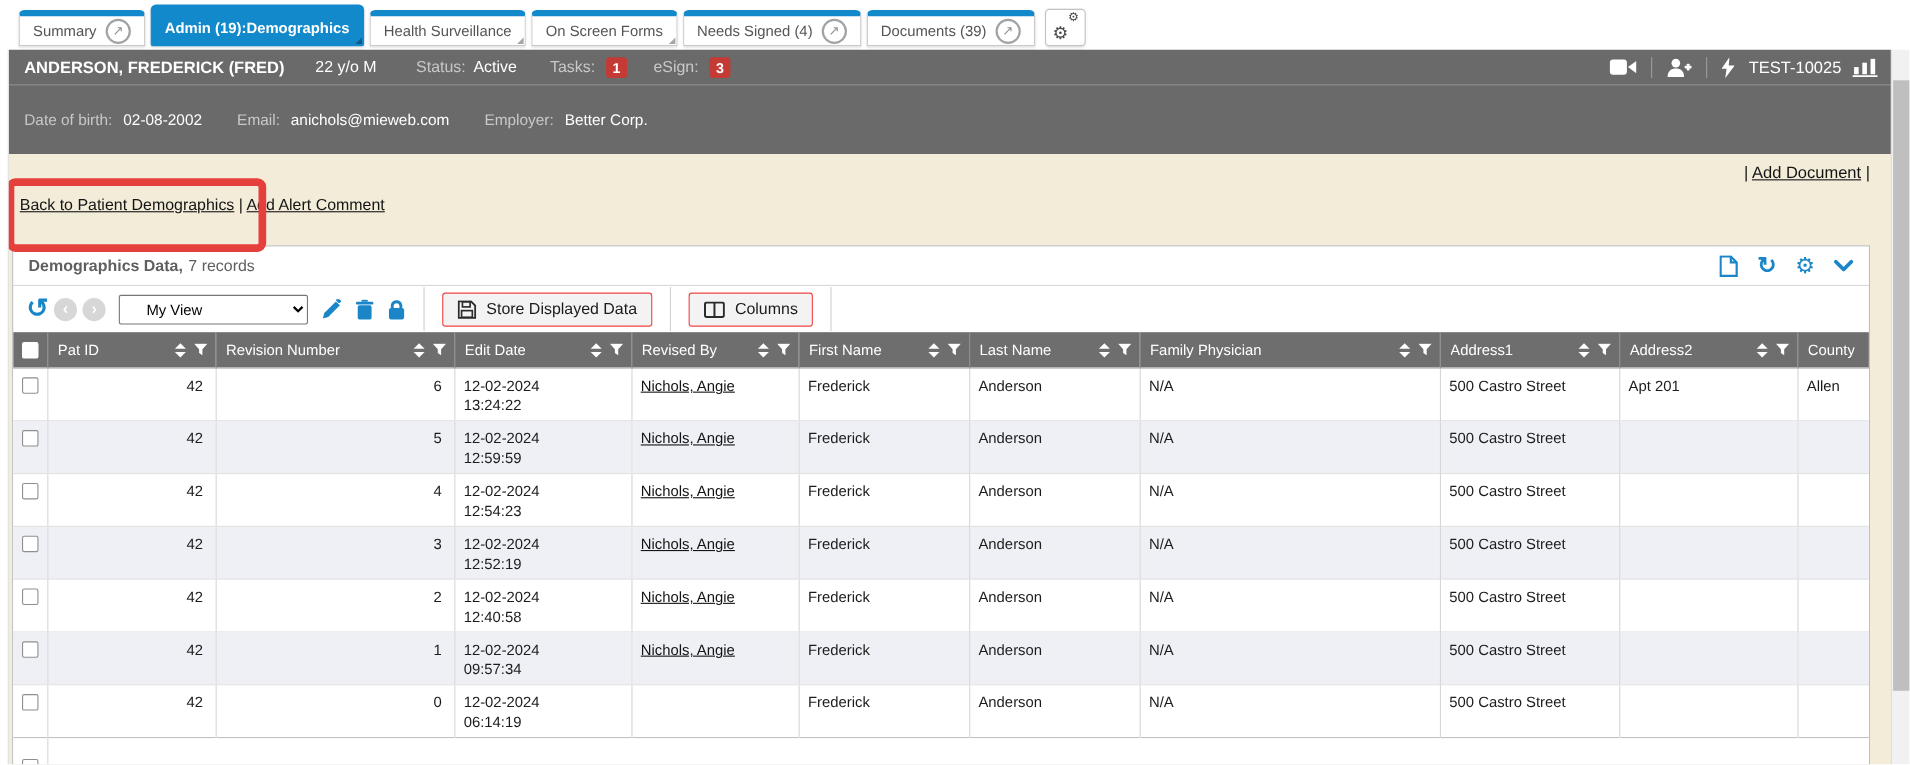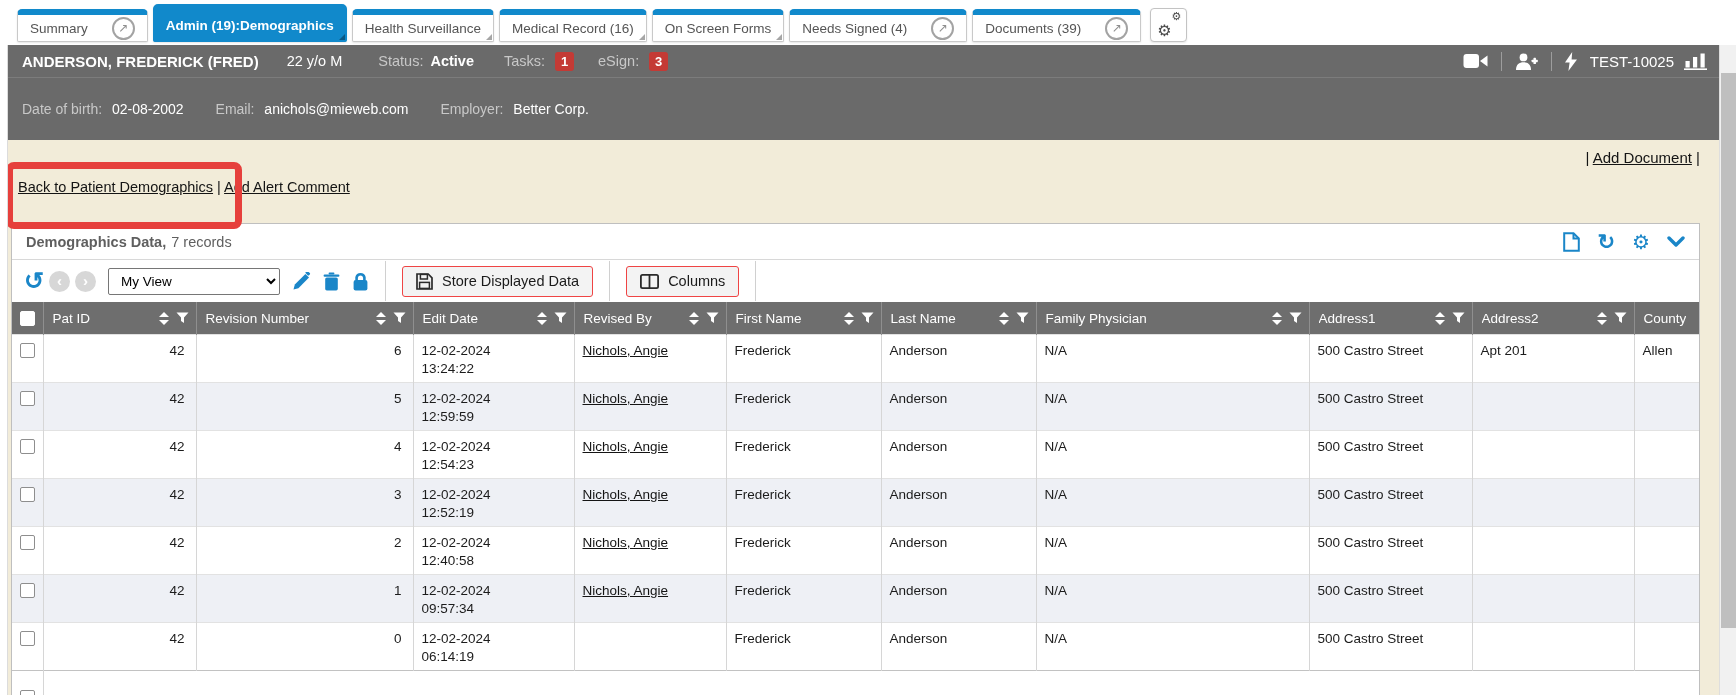--- a/index.html
+++ b/index.html
@@ -3,40 +3,40 @@
 <meta charset="utf-8">
 <style>
   * { margin:0; padding:0; box-sizing:border-box; }
   body { font-family:"Liberation Sans", sans-serif; background:#fff; overflow:hidden; }
   .page { position:relative; width:1736px; height:695px; background:#fff; }
   .gutter { position:absolute; left:0; top:0; width:8px; height:100%; background:#fff; border-right:1px solid #dcdcdc; z-index:1; }
 
   
   .tabbar { position:relative; height:45px; background:#fff; display:flex; align-items:flex-end; padding:0 0 3px 17px; z-index:2; }
   .tabs { display:flex; align-items:flex-end; gap:5px; }
-  .tab { position:relative; display:flex; align-items:center; gap:24px; height:33px; padding:0 12px;
+  .tab { position:relative; display:flex; align-items:center; gap:8px; height:33px; padding:0 12px;
          background:#fff; border:1px solid #c9c9c9; border-top:6px solid #1189cb; border-radius:5px 5px 2px 2px;
          color:#555; font-size:13.5px; cursor:pointer; box-shadow:0 1px 2px rgba(0,0,0,0.10); white-space:nowrap; }
   .tab.active { background:#1189cb; border-color:#1189cb; color:#fff; font-weight:bold; height:38px; }
   .tab .extc { width:23px; height:23px; border:2px solid #a3a3a3; border-radius:50%; color:#8f8f8f;
                display:flex; align-items:center; justify-content:center; font-size:12px; background:#fff; }
   .tab .fold { position:absolute; right:1px; bottom:1px; width:0; height:0;
                border-left:6px solid transparent; border-bottom:6px solid rgba(0,0,0,0.35); }
   .gear-btn { position:relative; width:37px; height:34px; margin-left:9px; background:#fff; border:1px solid #c3c3c3;
               border-radius:4px; cursor:pointer; box-shadow:0 1px 2px rgba(0,0,0,0.10); }
   .gear-btn .g1 { position:absolute; left:6px; bottom:2px; font-size:16px; color:#4c4c4c; line-height:1; }
   .gear-btn .g2 { position:absolute; right:5px; top:2px; font-size:11px; color:#4c4c4c; line-height:1; }
 
   
   .pbar { margin-left:8px; width:1711px; height:32px; background:#6a6a6a; display:flex; align-items:center;
           padding:0 12px 0 14px; color:#fff; font-size:14.5px; }
   .pname { font-weight:bold; font-size:15px; }
   .page-sex { margin-left:28px; }
   .plbl { color:#c8c8c8; }
-  .ml36 { margin-left:36px; } .ml30 { margin-left:30px; } .ml24 { margin-left:24px; } .ml7 { margin-left:7px; font-weight:bold; }
+  .ml36 { margin-left:36px; } .ml30 { margin-left:30px; } .ml24 { margin-left:24px; } .ml7 { margin-left:7px; font-weight:normal; }
   .badge { min-width:19px; height:19px; background:#c43a35; color:#fff; font-weight:bold; font-size:13px;
            display:inline-flex; align-items:center; justify-content:center; border-radius:3px; padding:0 4px; margin-left:10px; }
   .pright { margin-left:auto; display:flex; align-items:center; }
   .vsep { width:1px; height:19px; background:#9d9d9d; margin:0 13px; }
   .pid { margin-left:13px; font-size:15px; }
   .chartic { margin-left:10px; display:flex; }
   .pright .ic { display:flex; align-items:center; cursor:pointer; }
 
   .ibar { margin-left:8px; width:1711px; height:63px; background:#6a6a6a; border-top:1px solid #7c7c7c;
           padding:19px 14px 0; font-size:14px; color:#fff; }
@@ -61,21 +61,21 @@
   .precords { margin-left:5px; }
   .picons { margin-left:auto; display:flex; align-items:center; gap:17px; }
   .picons .ic { display:flex; cursor:pointer; }
   .bluegear { font-size:20px; color:#1a86c8; line-height:1; }
 
   .toolbar { display:flex; align-items:center; height:42px; padding-left:12px; }
   .undo { color:#1a86c8; font-size:24px; font-weight:bold; line-height:1; cursor:pointer; }
   .navc { width:21px; height:21px; border-radius:50%; background:#d7d7d7; color:#fff; display:flex; align-items:center;
           justify-content:center; font-size:15px; font-weight:bold; margin-left:5px; padding-bottom:2px; }
   .viewsel { margin-left:12px; width:172px; height:27px; font-size:13.5px; border:1px solid #767676; border-radius:2px;
-             background:#fff; font-family:inherit; padding-left:8px; }
+             background:#fff; font-family:inherit; padding-left:20px; }
   .tico { margin-left:12px; display:flex; cursor:pointer; }
   .tsep { width:1px; height:40px; background:#d0d0d0; margin:0 16px; }
   .btn { display:inline-flex; align-items:center; gap:9px; padding:5px 13px; height:31px; background:#f3f3f3;
          border:1px solid #ef4444; border-radius:3px; font-size:14.5px; color:#1b1b1b; cursor:pointer; font-family:inherit; }
   .btn.disabled { background:#fbfbfb; border-color:#e4e4e4; color:#d9d9d9; cursor:default; }
 
   
   table { border-collapse:collapse; table-layout:fixed; width:1687px; font-size:13.5px; }
   .col-select{width:31px} .col-pat_id{width:153px} .col-revision{width:217px} .col-edit_date{width:161px}
   .col-revised_by{width:152px} .col-first_name{width:155px} .col-last_name{width:155px}
@@ -116,24 +116,20 @@
         <div class="tab">
           <span>Summary</span>
           <span class="extc">↗</span>
         </div>
         <div class="tab active">
           <span>Admin (19):Demographics</span>
           <span class="fold"></span>
         </div>
         <div class="tab">
           <span>Health Surveillance</span>
-          <span class="fold"></span>
-        </div>
-        <div class="tab">
-          <span>Medical Record (16)</span>
           <span class="fold"></span>
         </div>
         <div class="tab">
           <span>On Screen Forms</span>
           <span class="fold"></span>
         </div>
         <div class="tab">
           <span>Needs Signed (4)</span>
           <span class="extc">↗</span>
         </div>

